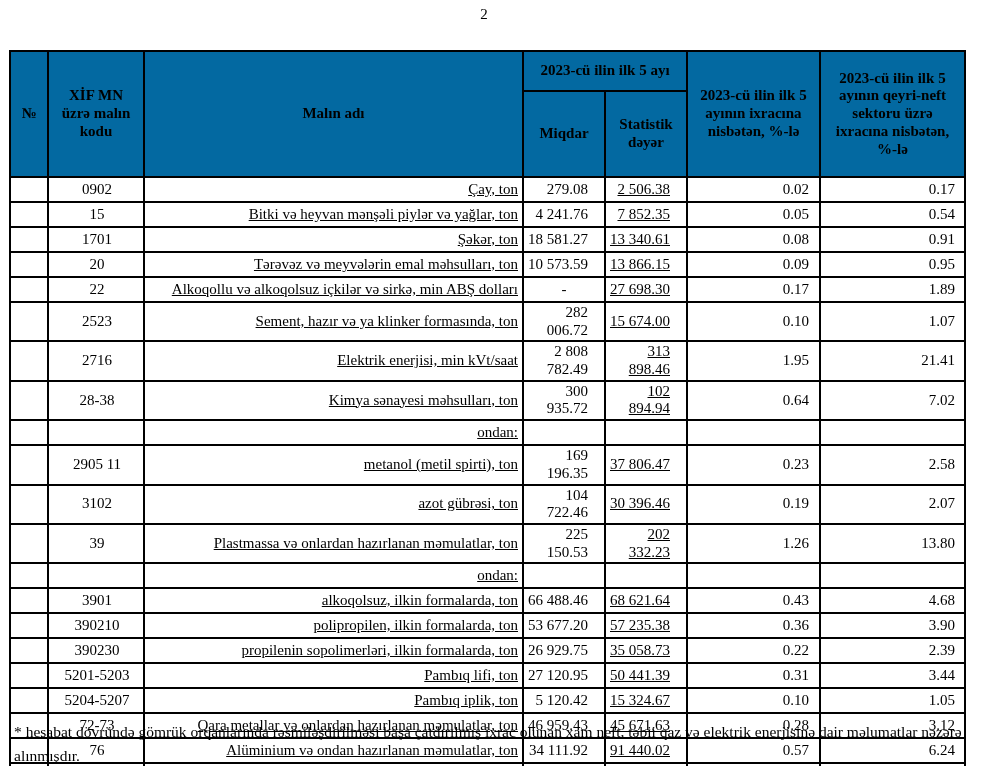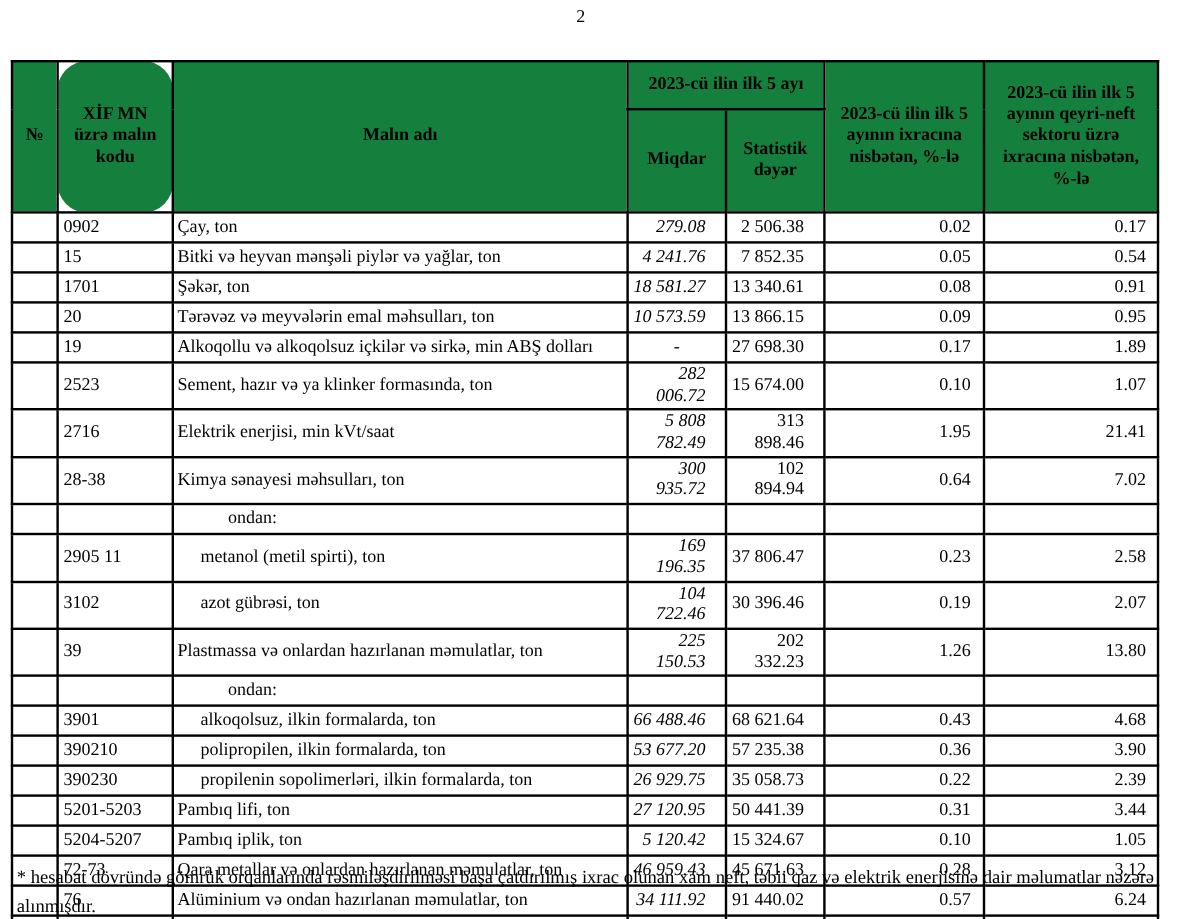--- a/index.html
+++ b/index.html
@@ -1,39 +1,39 @@
 <!DOCTYPE html>
 <html><head>
 <meta charset="utf-8">
 <style>
   html,body{margin:0;padding:0;background:#ffffff;}
   body{width:1000px;height:766px;position:relative;font-family:"Liberation Serif","DejaVu Serif",serif;color:#000;}
   .page-number{position:absolute;top:6px;left:0;width:968px;text-align:center;font-size:15px;}
   table.data{position:absolute;left:9px;top:50px;border-collapse:collapse;table-layout:fixed;width:957px;}
   table.data th, table.data td{border:2px solid #000;overflow:hidden;vertical-align:middle;font-size:15px;line-height:1.18;}
-  table.data thead th{background:#15803d;font-weight:bold;text-align:center;padding:2px 6px;}
+  table.data thead th{background:#0369a1;font-weight:bold;text-align:center;padding:2px 6px;}
   th.col-no{width:24px;padding:2px 1px;}
-  th.col-code{width:82px;padding:2px 3px;border-radius:24px;}
+  th.col-code{width:82px;padding:2px 3px;}
   th.col-name{width:365px;margin-top:44px;}
   th.col-qty{width:118px;margin-left:40px;}
   th.col-value{width:118px;}
   th.col-export{width:119px;padding:2px 7px;}
   th.col-nonoil{width:131px;padding:2px 5px;}
   thead tr.band-top{height:40px;}
   thead tr.band-bottom{height:86px;}
   tbody tr{height:25px;}
   tbody tr:last-child{height:28px;}
   td.c-no{}
-  td.c-code{text-align:left;padding:1px 2px 1px 4px;}
-  td.c-name{text-align:left;padding:1px 4px 1px 3px;}
+  td.c-code{text-align:center;padding:1px 2px 1px 4px;}
+  td.c-name{text-align:right;padding:1px 4px 1px 14px;text-decoration:underline;}
   td.c-name.sub{padding-left:22px;border-radius:13px;}
   td.c-name.label{padding-left:45px;}
   td.num{text-align:right;}
-  td.c-qty{padding:1px 16px 1px 2px;font-style:italic;}
-  td.c-value{padding:1px 16px 1px 2px;}
+  td.c-qty{padding:1px 16px 1px 2px;}
+  td.c-value{padding:1px 16px 1px 2px;text-decoration:underline;}
   td.c-export{padding:1px 10px 1px 2px;text-align:right;}
   td.c-nonoil{padding:1px 9px 1px 2px;}
   td.dash{text-align:center;padding:1px 2px;}
   .footnote{position:absolute;left:14px;top:720px;width:948px;font-size:15.5px;line-height:1.55;text-align:left;}
 </style>
 </head>
 <body>
 
 <div class="page-number">2</div>
 
@@ -84,41 +84,41 @@
         <td class="c-no"></td>
         <td class="c-code">20</td>
         <td class="c-name">Tərəvəz və meyvələrin emal məhsulları, ton</td>
         <td class="c-qty num">10 573.59</td>
         <td class="c-value num">13 866.15</td>
         <td class="c-export num">0.09</td>
         <td class="c-nonoil num">0.95</td>
       </tr>
       <tr>
         <td class="c-no"></td>
-        <td class="c-code">19</td>
+        <td class="c-code">22</td>
         <td class="c-name">Alkoqollu və alkoqolsuz içkilər və sirkə, min ABŞ dolları</td>
         <td class="c-qty dash">-</td>
         <td class="c-value num">27 698.30</td>
         <td class="c-export num">0.17</td>
         <td class="c-nonoil num">1.89</td>
       </tr>
       <tr>
         <td class="c-no"></td>
         <td class="c-code">2523</td>
         <td class="c-name">Sement, hazır və ya klinker formasında, ton</td>
         <td class="c-qty num">282 006.72</td>
         <td class="c-value num">15 674.00</td>
         <td class="c-export num">0.10</td>
         <td class="c-nonoil num">1.07</td>
       </tr>
       <tr>
         <td class="c-no"></td>
         <td class="c-code">2716</td>
         <td class="c-name">Elektrik enerjisi, min kVt/saat</td>
-        <td class="c-qty num">5 808 782.49</td>
+        <td class="c-qty num">2 808 782.49</td>
         <td class="c-value num">313 898.46</td>
         <td class="c-export num">1.95</td>
         <td class="c-nonoil num">21.41</td>
       </tr>
       <tr>
         <td class="c-no"></td>
         <td class="c-code">28-38</td>
         <td class="c-name">Kimya sənayesi məhsulları, ton</td>
         <td class="c-qty num">300 935.72</td>
         <td class="c-value num">102 894.94</td>

